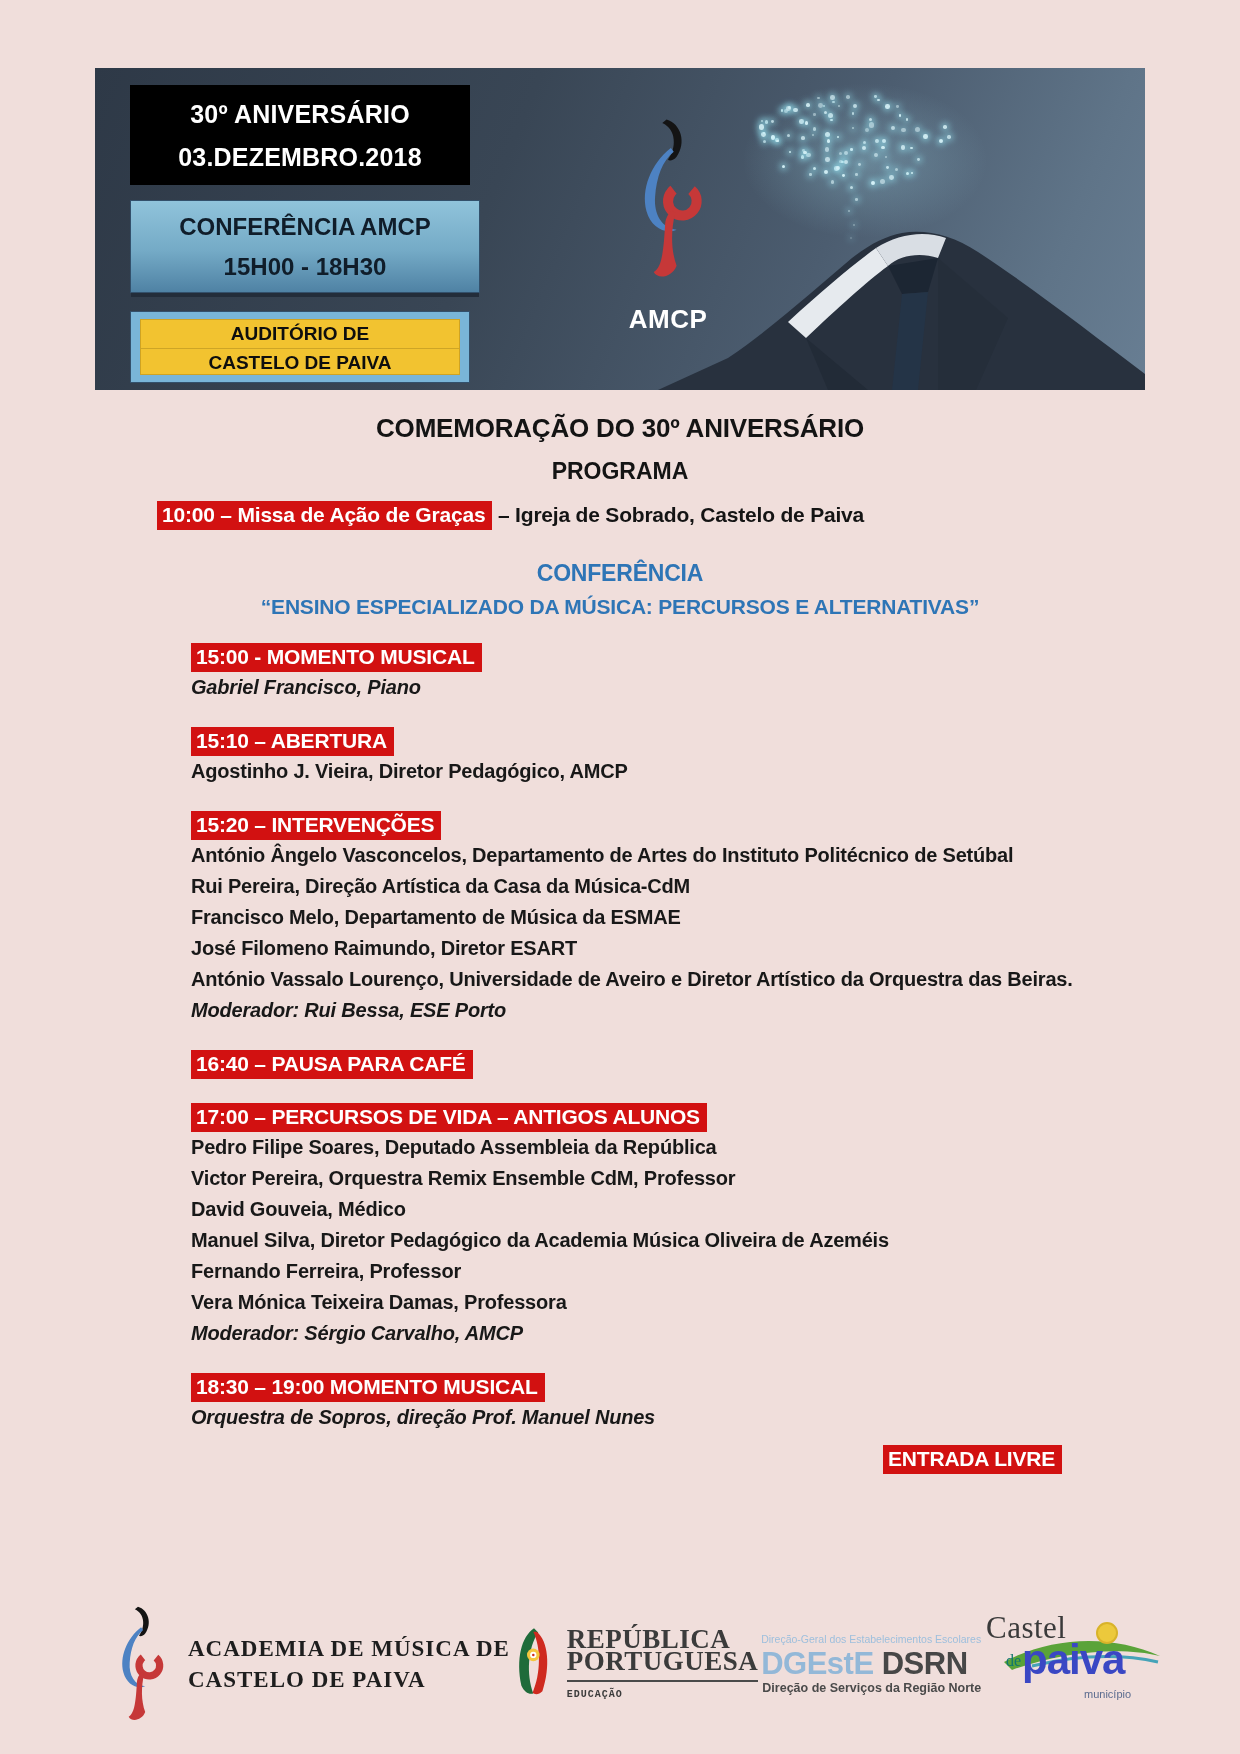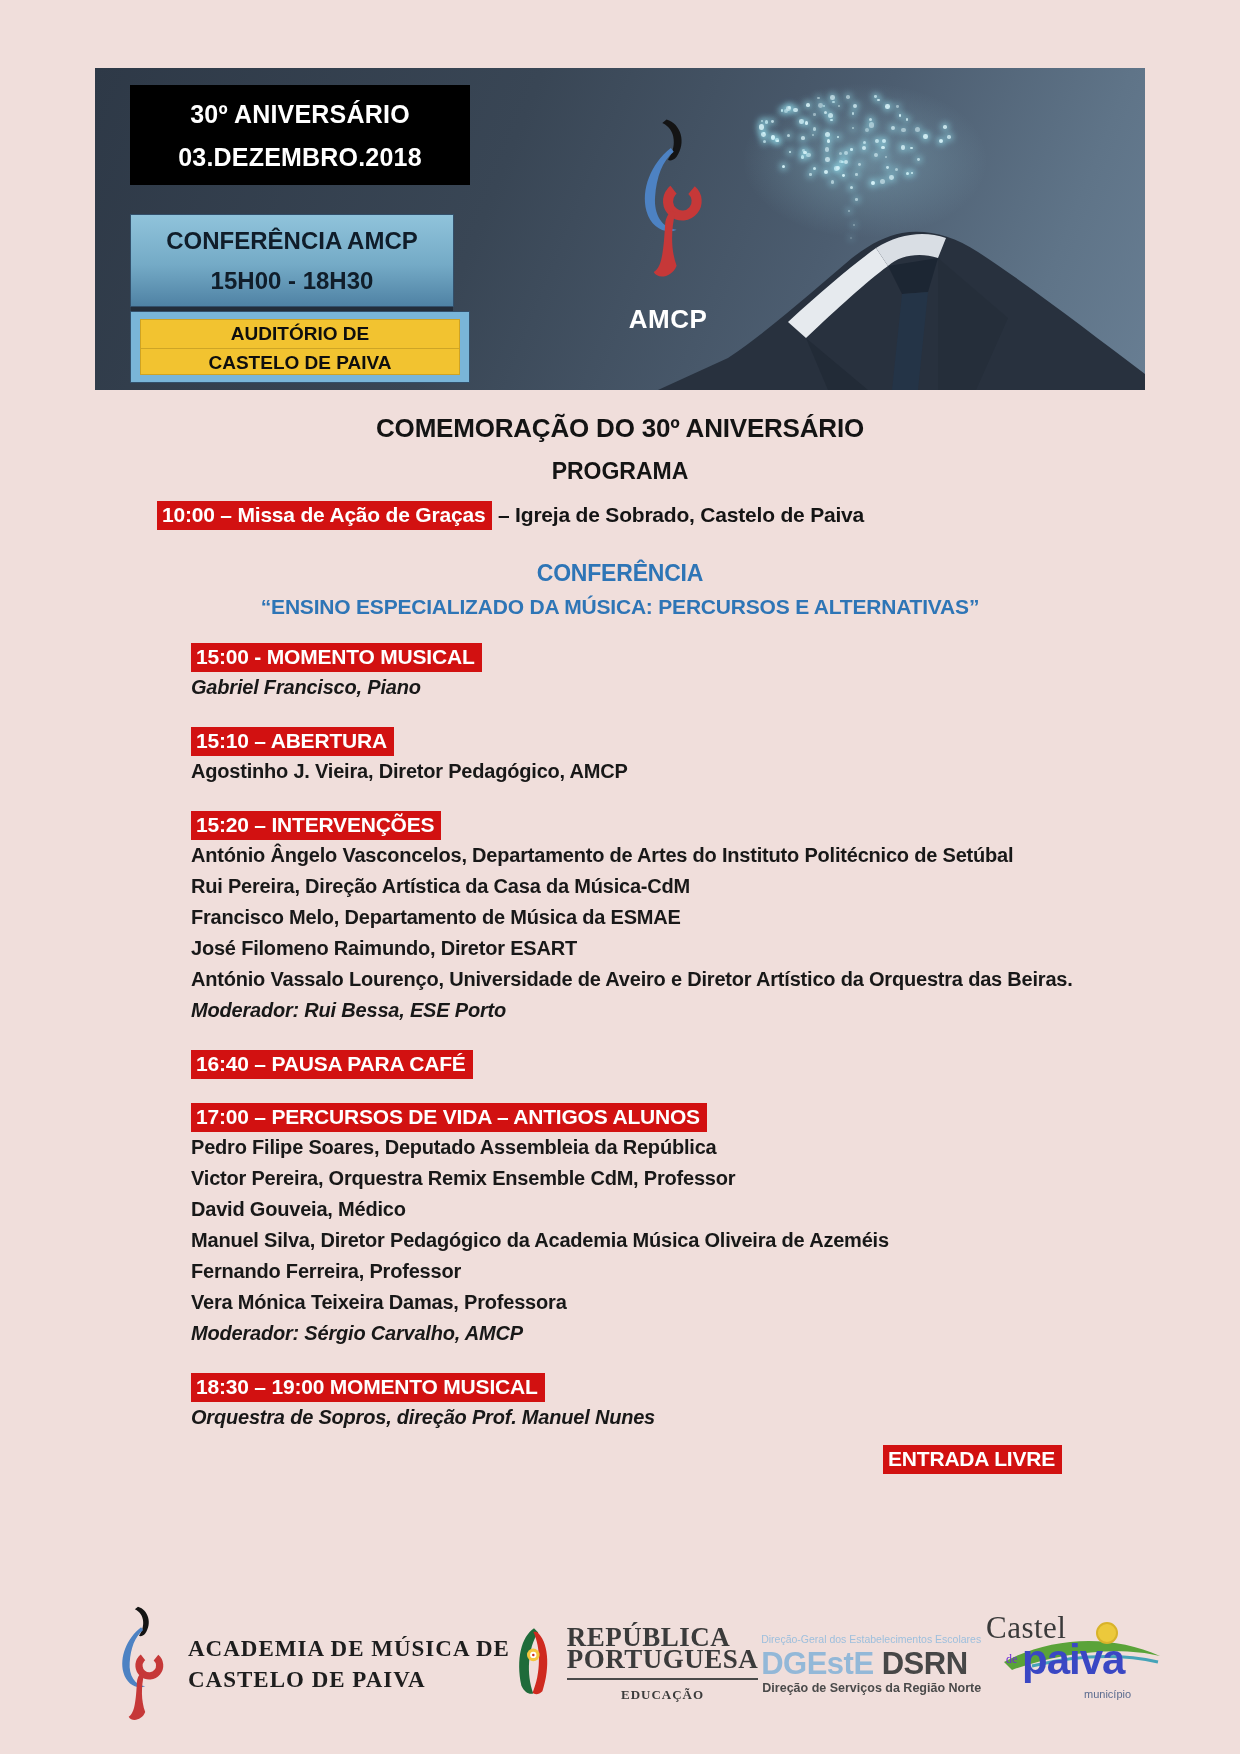--- a/index.html
+++ b/index.html
@@ -20,21 +20,21 @@
     position:absolute; left:600px; top:-15px; width:340px; height:215px;
     background:radial-gradient(closest-side, rgba(165,220,235,.32), rgba(165,220,235,0) 72%);
   }
   .date-box {
     position:absolute; left:35px; top:17px; width:340px; height:100px;
     background:#000; color:#fff; text-align:center;
     font-weight:bold; font-size:25px; line-height:43px; padding-top:8px;
     letter-spacing:.2px;
   }
   .conf-box {
-    position:absolute; left:35px; top:146px; width:324px; height:93px;
+    position:absolute; left:35px; top:132px; width:350px; height:93px;
     background:linear-gradient(180deg,#90c3db 0%,#74aac6 55%,#4f82a4 100%);
     border:1px solid #33506b; box-shadow:0 5px 0 -1px #232d3a;
     color:#101d2a; text-align:center; font-weight:bold; font-size:24px;
     line-height:40px; padding-top:6px;
   }
   .venue-frame {
     position:absolute; left:35px; top:243px; width:340px; height:72px;
     background:#79b5d8; border:1px solid #33506b; padding:7px 9px;
   }
   .venue-box {
@@ -82,32 +82,32 @@
   }
   .f-amcp { display:flex; align-items:center; gap:18px; }
   .f-amcp svg { width:62px; height:142px; }
   .f-amcp-name { font-family:"Liberation Serif", serif; font-weight:bold; font-size:23px;
                  line-height:31px; letter-spacing:1px; color:#1e1e1e; }
   .f-rep { display:flex; align-items:center; gap:12px; }
   .f-rep svg { width:42px; height:86px; }
   .f-rep-text { font-family:"Liberation Serif", serif; color:#3b3b3b; }
   .f-rep-main { font-weight:bold; font-size:27px; line-height:22px; letter-spacing:.5px;
                 border-bottom:2px solid #4a4a4a; padding-bottom:8px; }
-  .f-rep-sub { font-size:13px; font-weight:bold; letter-spacing:1px; margin-top:7px; font-family:Liberation Serif, serif;text-align:center; }
+  .f-rep-sub { font-size:10px; font-weight:bold; letter-spacing:1px; margin-top:7px; font-family:Liberation Mono, monospace; }
   .f-dgeste { line-height:1; }
   .f-dg-top { color:#9dbfdd; font-size:10.5px; margin-bottom:3px; }
   .f-dg-main { font-size:31px; font-weight:bold; letter-spacing:-.5px; }
   .f-dg-main .lt { color:#93b8d8; } .f-dg-main .dk { color:#474747; }
   .f-dg-bottom { color:#4a4a4a; font-size:12.5px; font-weight:bold; text-align:right; margin-top:3px; }
   .f-castelo { position:relative; width:178px; height:112px; font-family:"Liberation Serif", serif; }
   .f-castelo .swoosh { position:absolute; left:18px; top:22px; }
   .f-cp-castel { position:absolute; left:2px; top:2px; font-size:31px; color:#3a3a3a; letter-spacing:.5px; }
   .f-cp-sun { position:absolute; left:112px; top:14px; width:22px; height:22px; border-radius:50%;
               background:#ecc93c; border:2px solid #d8b32a; }
-  .f-cp-de { position:absolute; left:22px; top:44px; font-size:12px; color:#6d28d9;text-align:center; }
+  .f-cp-de { position:absolute; left:22px; top:44px; font-size:16px; color:#0f766e;text-align:center; }
   .f-cp-paiva { position:absolute; left:38px; top:28px; font-family:"Liberation Sans",sans-serif;
                 font-weight:bold; font-size:42px; color:#3a47c4; letter-spacing:-1px; }
   .f-cp-mun { position:absolute; left:100px; top:80px; font-size:11px; color:#5a6b8f;
               font-family:"Liberation Sans",sans-serif; }
 </style>
 </head>
 <body>
 
 <svg width="0" height="0" style="position:absolute">
   <symbol id="clefsym" viewBox="0 0 120 230">

